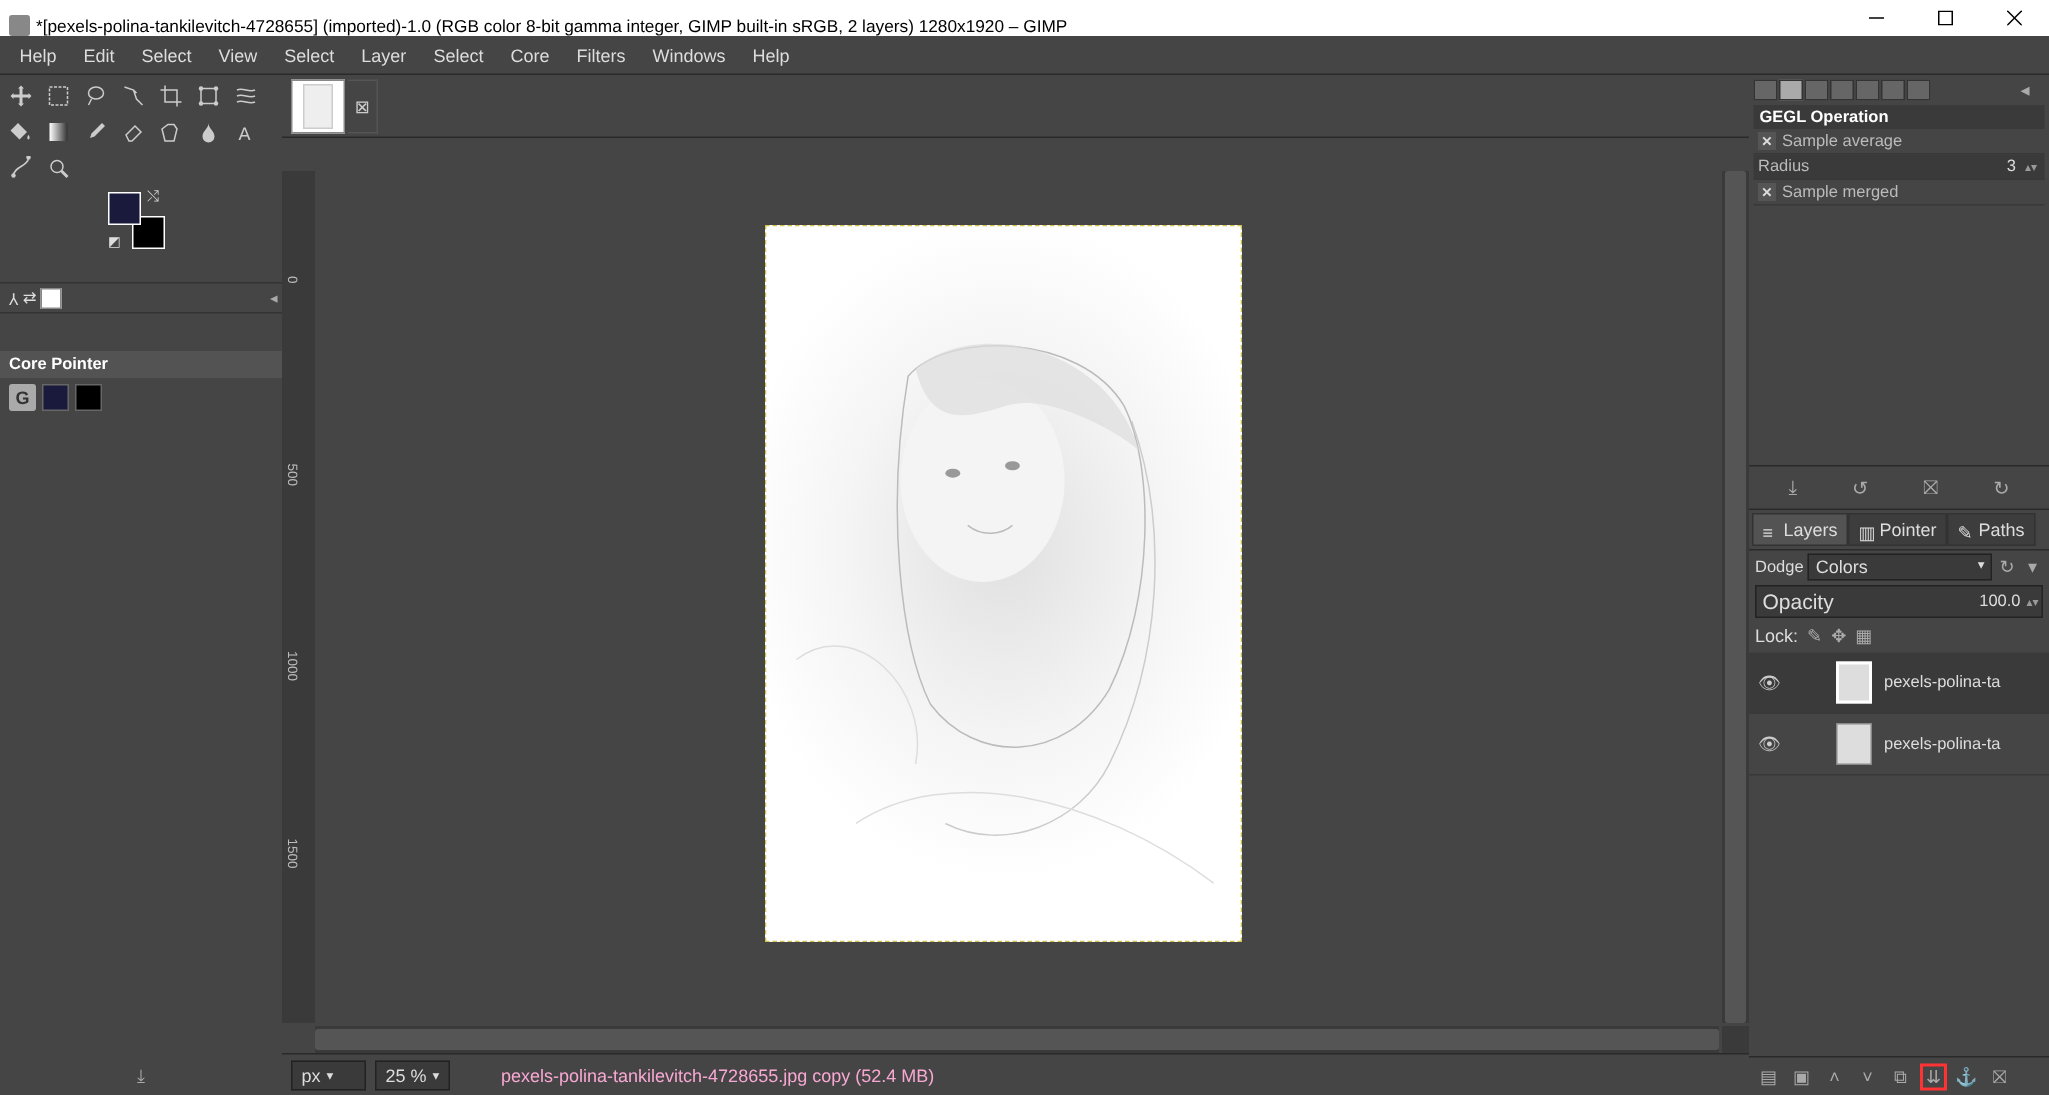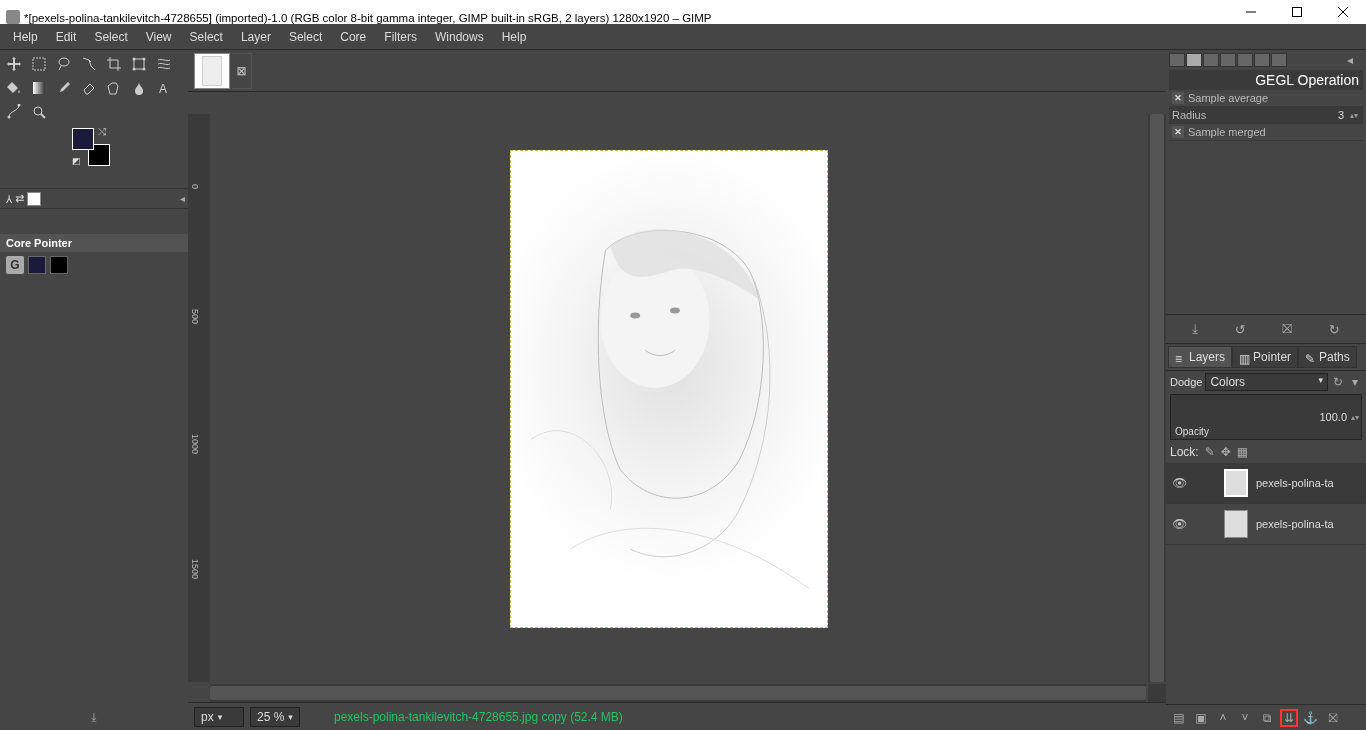--- a/index.html
+++ b/index.html
@@ -47,47 +47,47 @@
 .artboard{position:absolute;left:300px;top:36px;width:318px;height:478px;background:#fff;border:1px dashed #d4c24a;}
 .sketch{position:absolute;inset:0;background:radial-gradient(ellipse 180px 220px at 50% 45%,#e0e0e0 0%,#f5f5f5 60%,#fff 100%);}
 .scroll-v{position:absolute;right:0;top:22px;width:18px;bottom:20px;background:#3a3a3a;}
 .scroll-v .thumb{position:absolute;left:2px;right:2px;top:0;height:100%;background:#555;border-radius:2px;}
 .scroll-h{position:absolute;left:22px;right:20px;bottom:0;height:18px;background:#3a3a3a;}
 .scroll-h .thumb{position:absolute;top:2px;bottom:2px;left:0;width:100%;background:#555;border-radius:2px;}
 .navcorner{position:absolute;right:0;bottom:0;width:18px;height:18px;background:#3a3a3a;}
 .center-status{height:28px;background:#454545;display:flex;align-items:center;gap:6px;padding:0 6px;border-top:1px solid #2a2a2a;}
 .center-status .field{background:#3a3a3a;border:1px solid #222;padding:2px 6px;display:flex;align-items:center;gap:4px;min-width:50px;}
 .chev{font-size:9px;}
-.center-status .label{flex:1;color:#22c55e;padding-left:28px;}
+.center-status .label{flex:1;color:#f9a8d4;padding-left:28px;}
 
 .right-dock{width:200px;background:#454545;display:flex;flex-direction:column;}
 .rd-top{padding:3px;}
 .tabicons{display:flex;gap:1px;margin-bottom:3px;}
 .tabicons .ti{width:16px;height:14px;background:#666;border:1px solid #333;}
 .tabicons .ti.sel{background:#aaa;}
 .tabicons .cfg{margin-left:auto;width:16px;color:#aaa;}
-.hdr{background:#3a3a3a;padding:2px 4px;font-weight:normal;font-size:14px;color:#fff;text-align:right;}
+.hdr{background:#3a3a3a;padding:2px 4px;font-weight:bold;font-size:11px;color:#fff;}
 .proprow{display:flex;align-items:center;padding:2px 3px;gap:4px;border-bottom:1px solid #383838;}
 .proprow .x{width:12px;height:12px;background:#555;display:flex;align-items:center;justify-content:center;font-size:9px;font-weight:bold;}
 .proprow .lbl{flex:1;color:#bbb;font-size:11px;}
 .proprow .val{width:26px;text-align:right;color:#ddd;font-size:11px;padding-right:2px;}
 .proprow .spin{width:10px;font-size:8px;color:#999;}
 .rd-mid{height:30px;border-top:1px solid #2a2a2a;border-bottom:1px solid #2a2a2a;display:flex;align-items:center;justify-content:space-around;padding:0 8px;margin-top:170px;}
 .rd-mid .ic{color:#aaa;font-size:13px;}
 .rd-tabs{display:flex;padding:2px;border-bottom:1px solid #2a2a2a;}
 .rd-tab{display:flex;align-items:center;gap:3px;padding:3px 6px;border:1px solid #333;background:#3d3d3d;font-size:11px;}
 .rd-tab.active{background:#535353;}
 .rd-tab .ic{width:11px;height:11px;}
 .layer-ctrls{padding:2px 4px;}
 .mode-row{display:flex;align-items:center;gap:3px;margin-bottom:3px;}
 .mode-row .lbl{font-size:11px;}
 .mode-row .sel{flex:1;background:#3a3a3a;border:1px solid #222;padding:1px 4px;display:flex;justify-content:space-between;font-size:11px;}
 .mode-row .extra{width:14px;text-align:center;color:#aaa;}
 .opac-row{display:flex;align-items:center;background:#3a3a3a;border:1px solid #222;margin-bottom:3px;}
-.opac-row .lbl{padding:2px 4px;font-size:10px;flex:1;margin-top:29px;}
+.opac-row .lbl{padding:2px 4px;font-size:14px;flex:1;}
 .opac-row .val{padding:2px 4px;font-size:11px;}
 .opac-row .spin{width:10px;font-size:8px;color:#999;}
 .lock-row{display:flex;align-items:center;gap:6px;font-size:11px;padding:2px 0;}
 .lock-row .ic{color:#aaa;}
 .layer-list{flex:1;overflow:hidden;}
 .layer-item{display:flex;align-items:center;gap:8px;padding:6px 6px;border-bottom:1px solid #383838;}
 .layer-item.active{background:#3a3a3a;}
 .eye{width:16px;color:#ccc;}
 .lthumb{width:24px;height:28px;background:#ddd;border:1px solid #888;}
 .layer-item.active .lthumb{border:2px solid #fff;}

